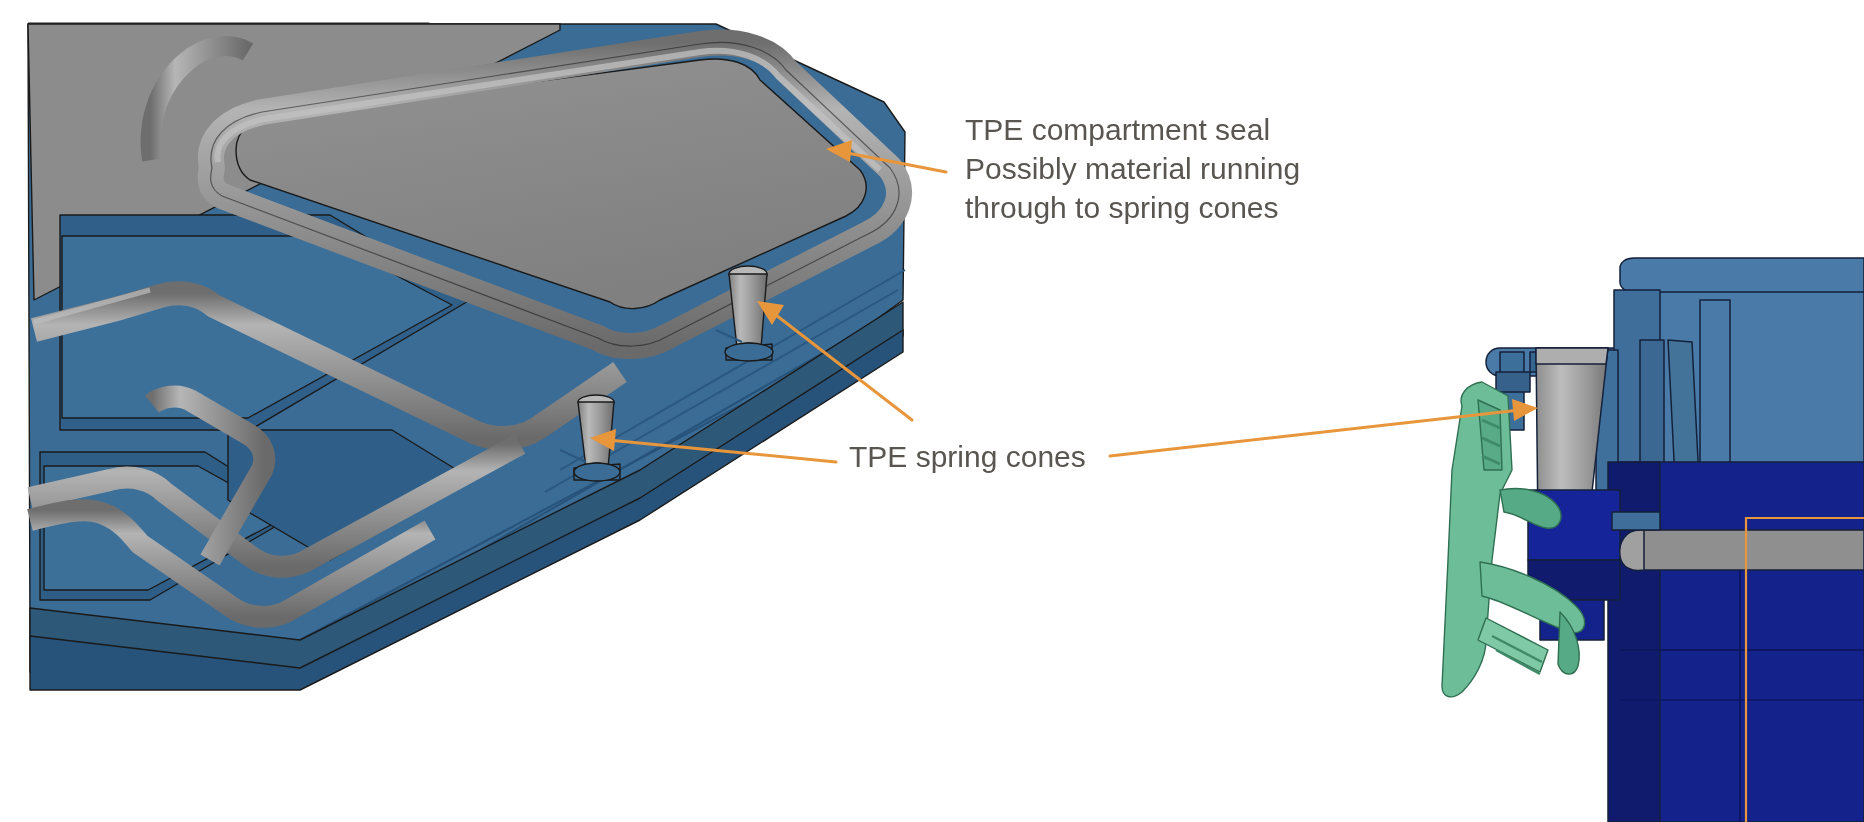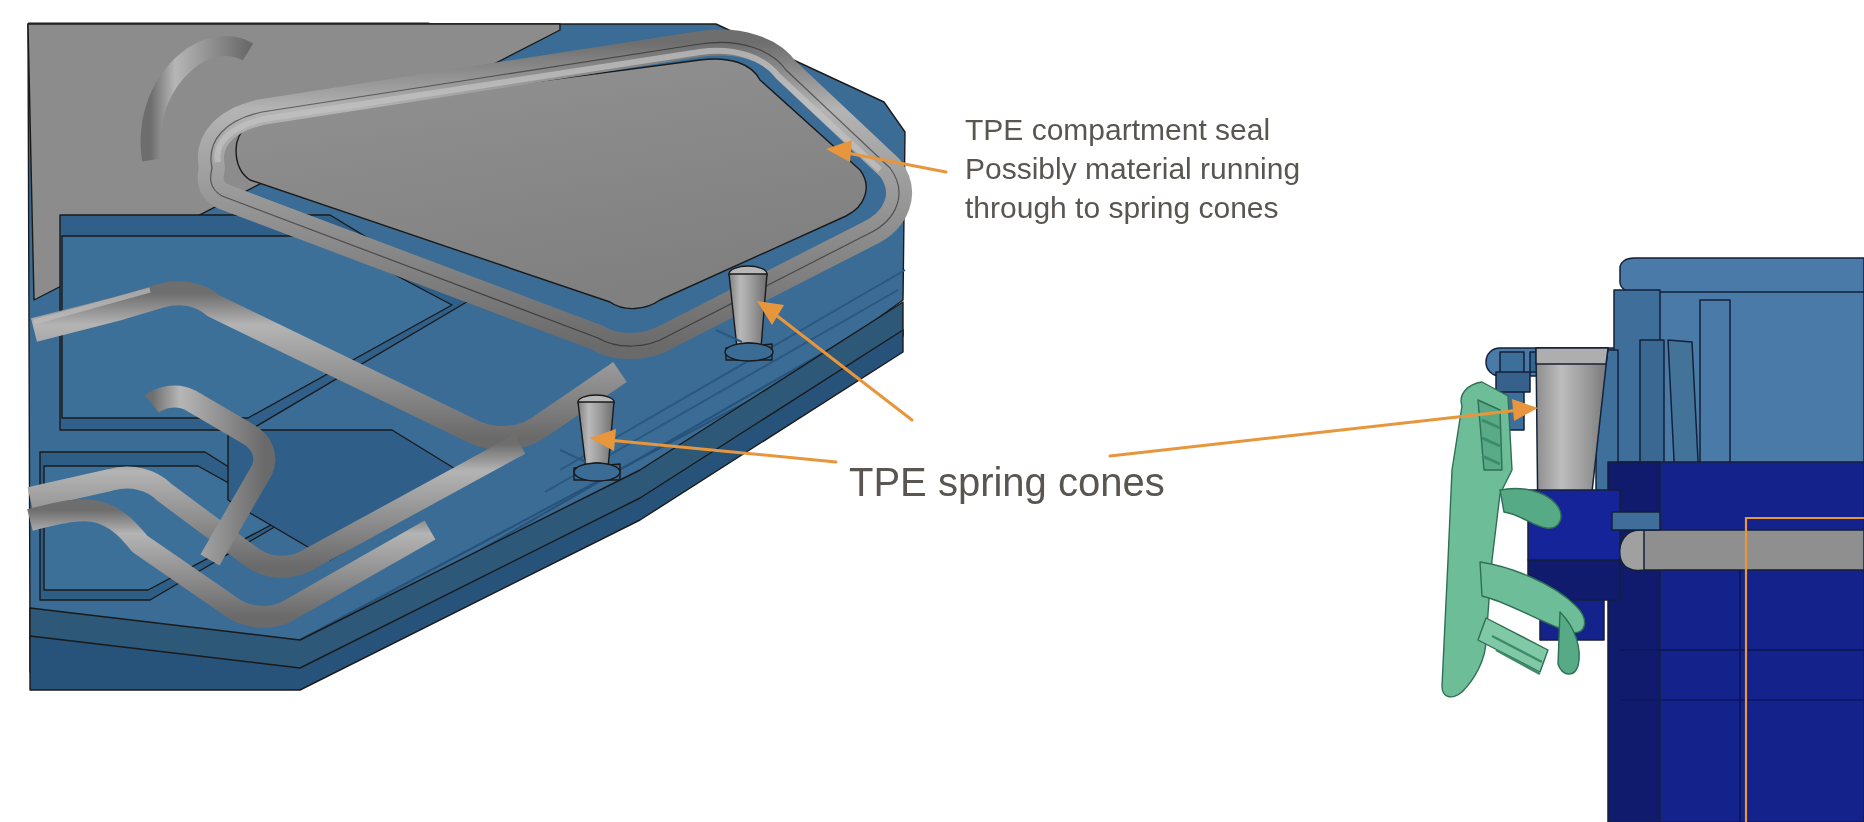--- a/index.html
+++ b/index.html
@@ -3,21 +3,21 @@
 <meta charset="utf-8">
 <title>CAD Annotation View</title>
 <style>
   html,body{margin:0;padding:0;background:#ffffff;}
   body{width:1864px;height:822px;overflow:hidden;
        font-family:"Liberation Sans","DejaVu Sans",sans-serif;}
   #stage{position:relative;width:1864px;height:822px;background:#fff;overflow:hidden;}
   .layer{position:absolute;left:0;top:0;width:1864px;height:822px;}
   .anno{position:absolute;color:#595652;white-space:pre;line-height:1.30;}
   #seal-text{left:957px;top:110px;font-size:30px;margin-left:8px;}
-  #cone-text{left:849px;top:456px;font-size:40px;}
+  #cone-text{left:849px;top:437px;font-size:30px;}
   svg{display:block;}
 </style>
 </head>
 <body>
 
 <div id="stage">
 
   <svg class="layer" width="1864" height="822" viewBox="0 0 1864 822">
     <defs>
       <linearGradient id="gTube" x1="0" y1="0" x2="0" y2="1">

